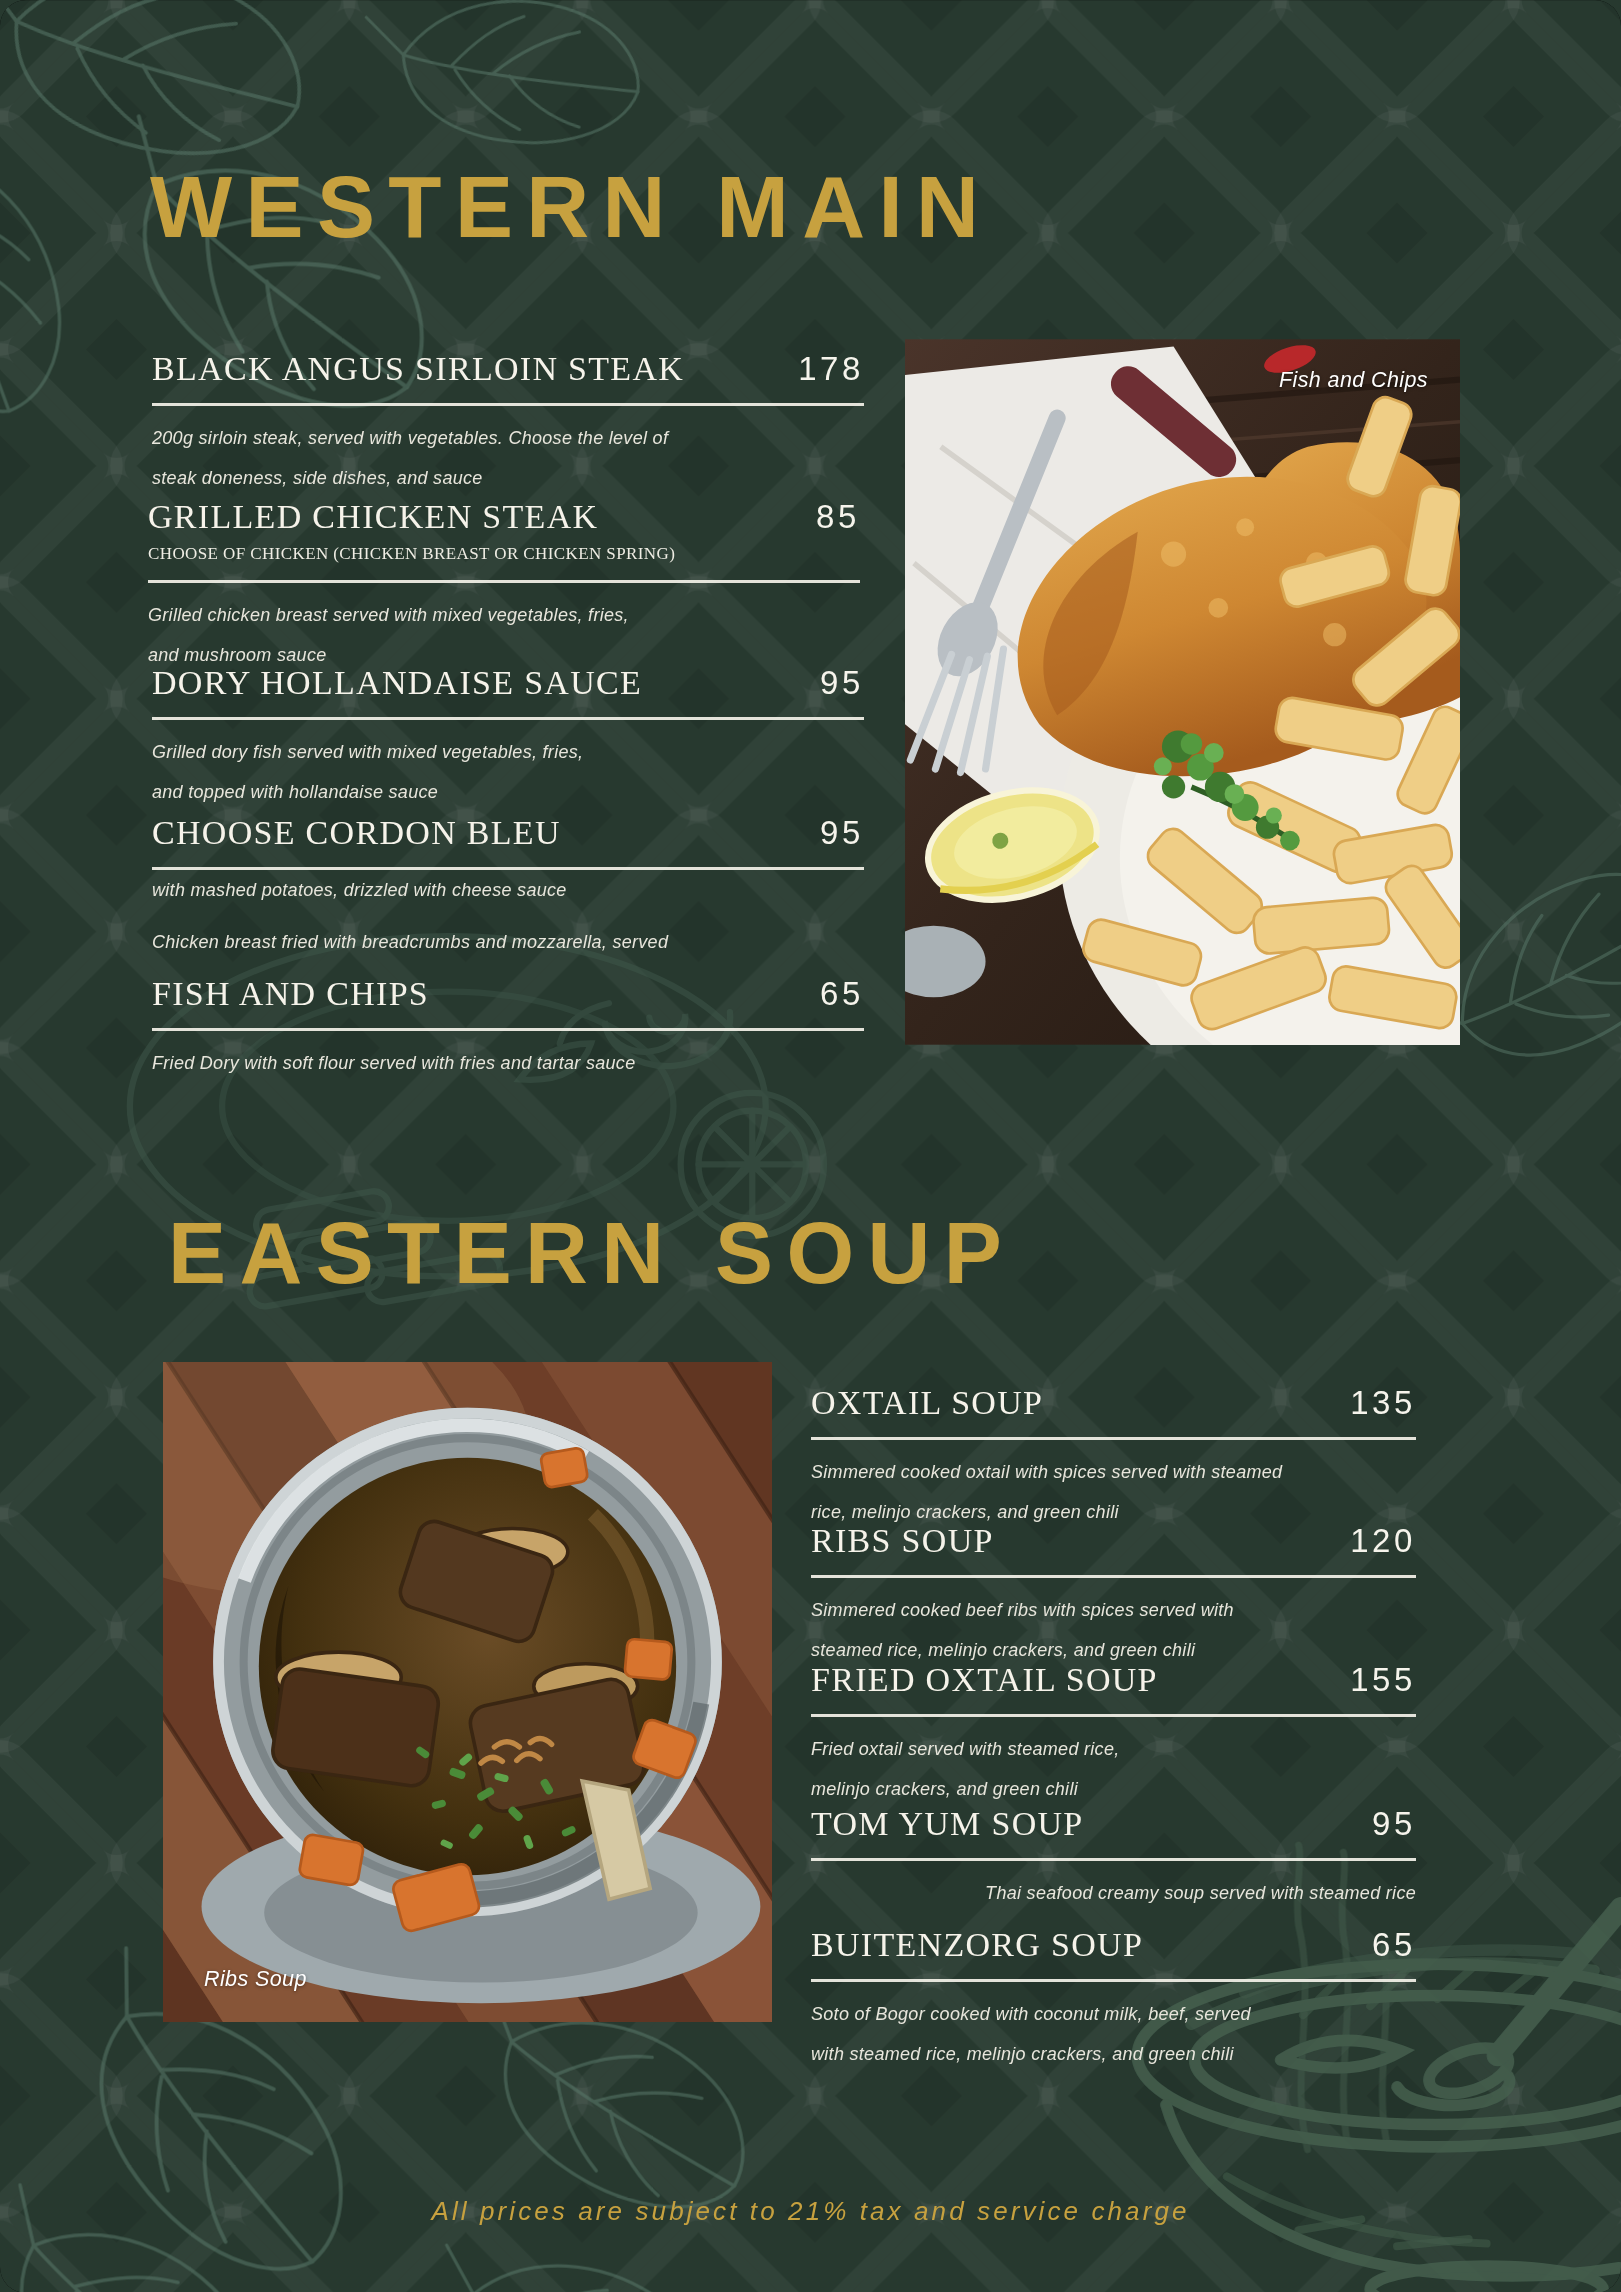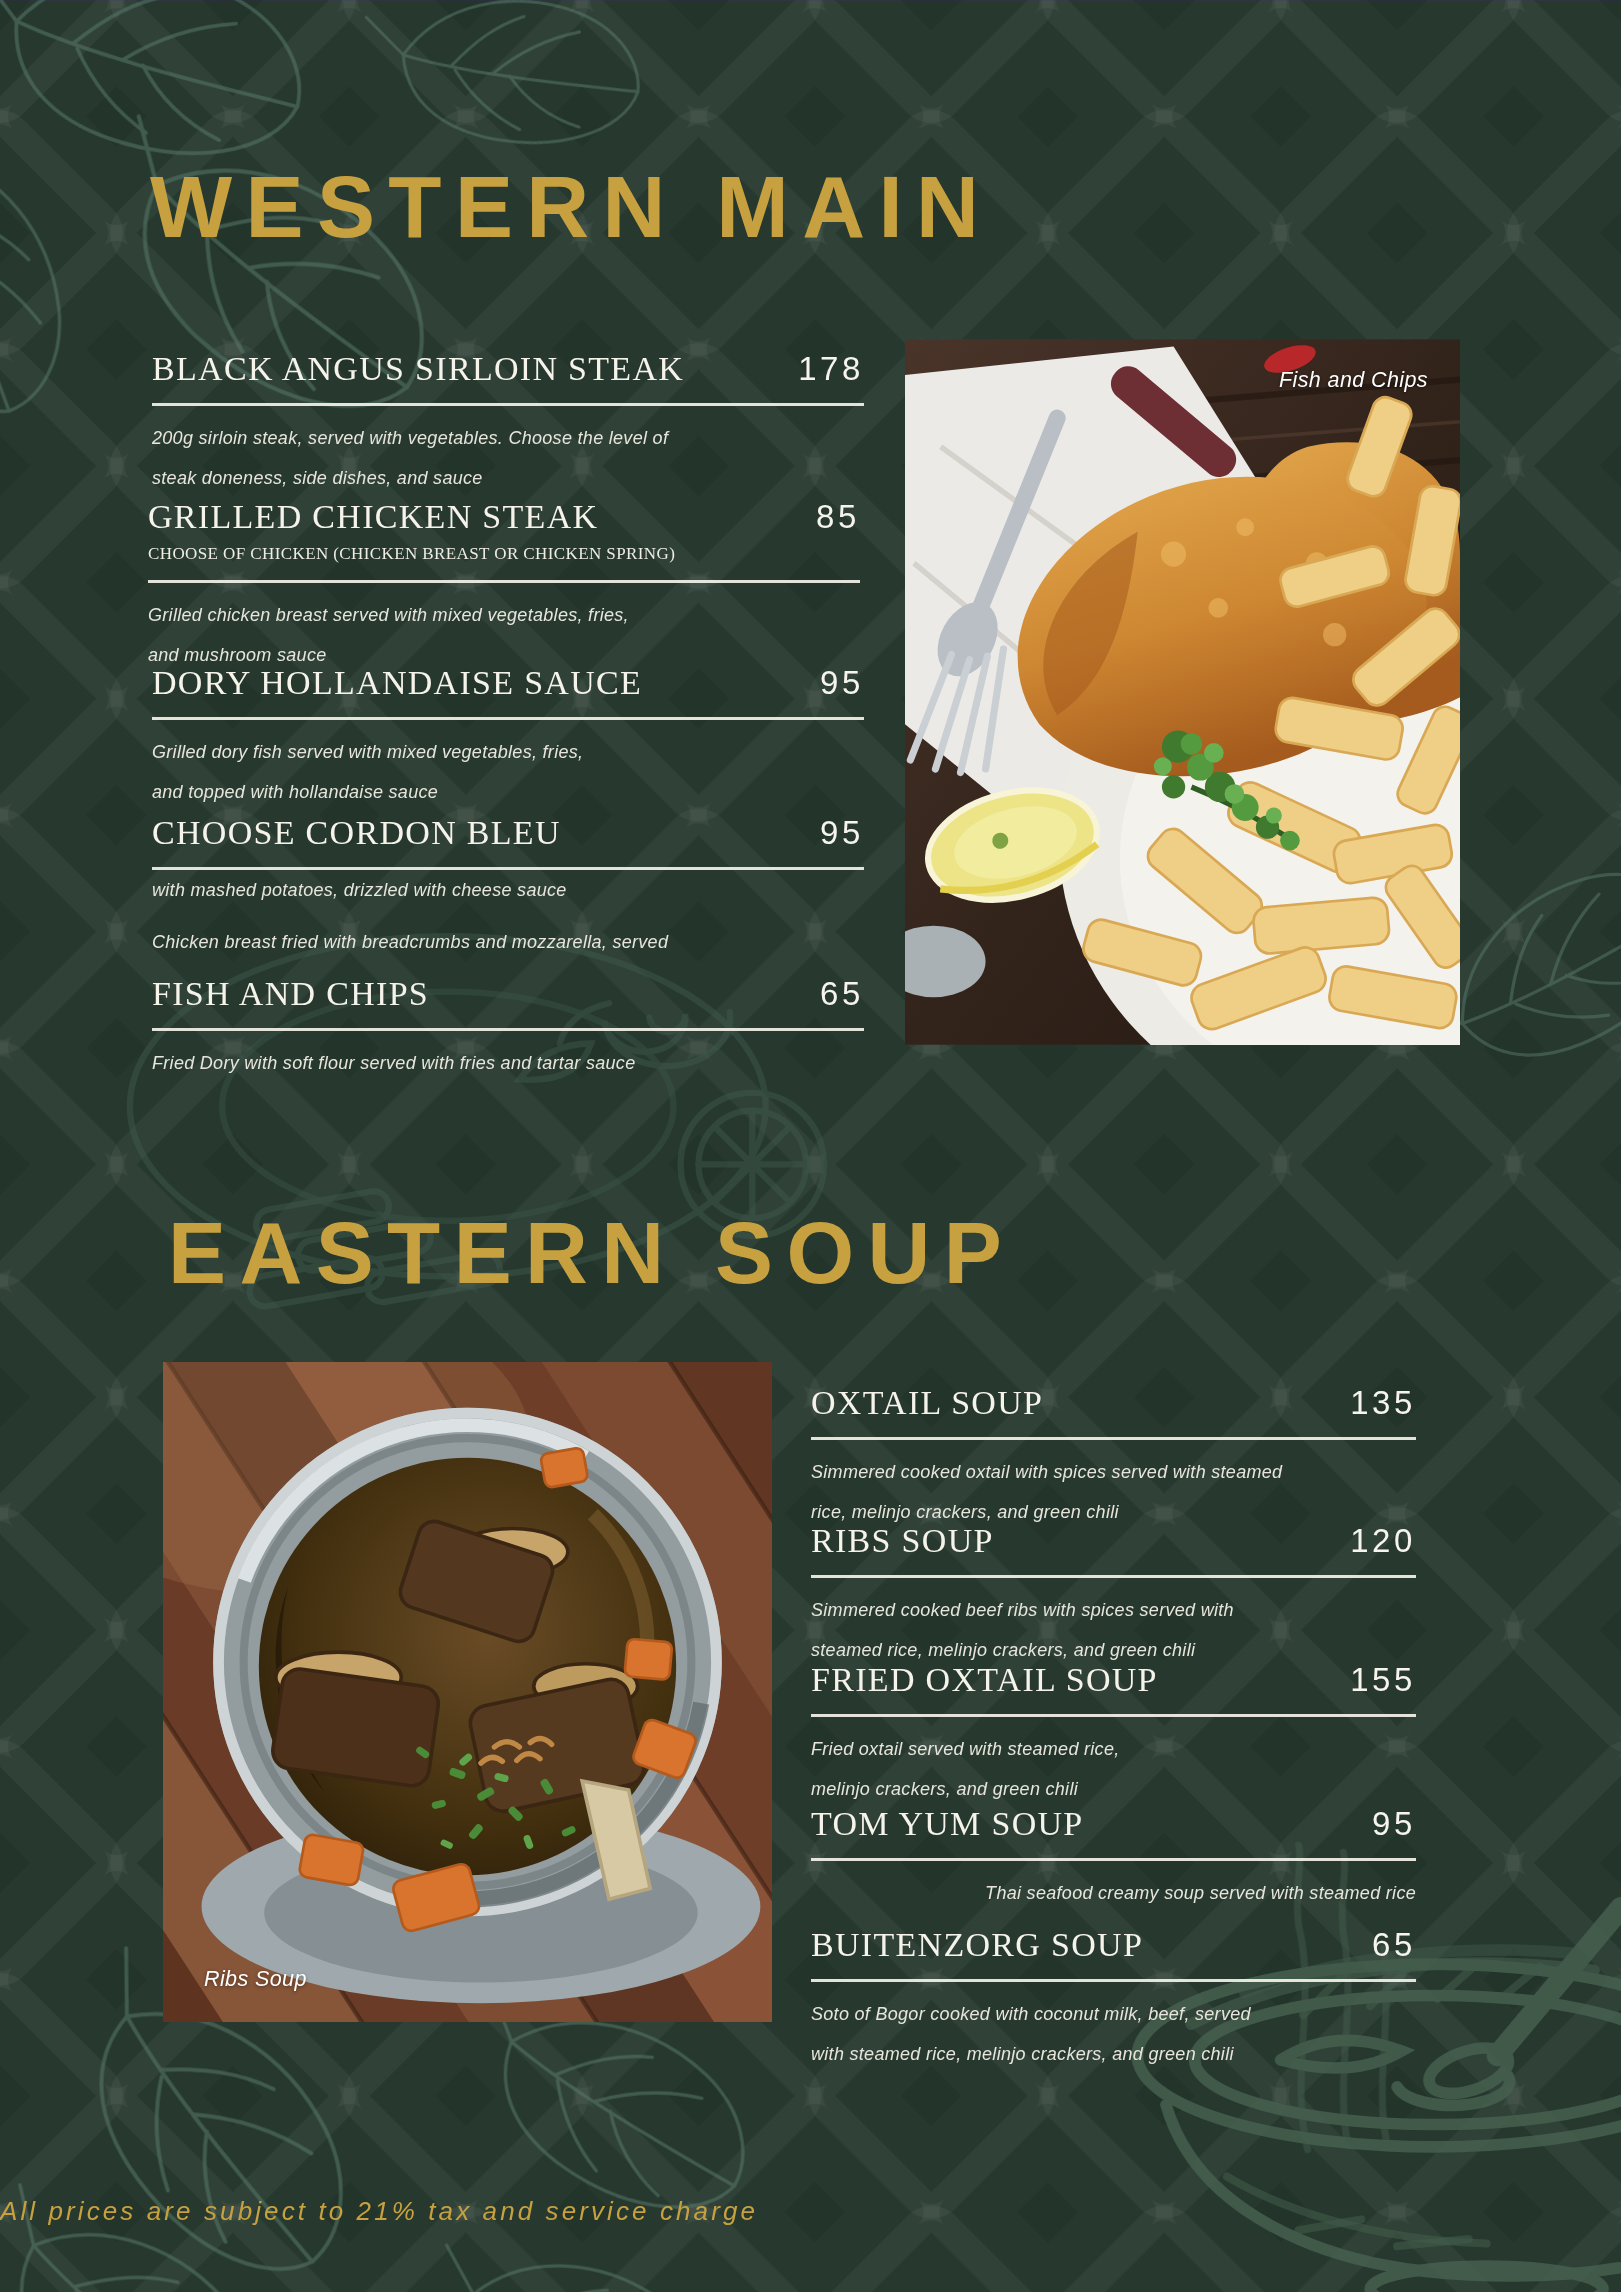--- a/index.html
+++ b/index.html
@@ -1,37 +1,37 @@
 <!DOCTYPE html>
 <html style="font-size:14.3px"><head>
 <meta charset="utf-8">
 <style>
   html,body{margin:0;padding:0;background:#27392F;}
   .page{position:relative;width:1621px;height:2293px;overflow:hidden;
-        background:#4c1d95;font-family:"Liberation Sans",sans-serif;}
+        background:#000000;font-family:"Liberation Sans",sans-serif;border-radius:26px;}
   .layer{position:absolute;left:0;top:0;pointer-events:none;}
   .heading{position:absolute;margin:0;color:#C7A13F;font-family:"Liberation Sans",sans-serif;
            font-weight:bold;font-size:87px;letter-spacing:13.4px;line-height:1;}
   .col-item{position:absolute;}
   .item-row{display:flex;justify-content:space-between;align-items:baseline;}
   .item-title{font-family:"Liberation Serif","DejaVu Serif",serif;font-size:34px;
               color:#F6F3EA;letter-spacing:1.3px;line-height:41px;white-space:nowrap;}
   .item-price{font-family:"Liberation Sans",sans-serif;font-size:33px;color:#F6F4EC;
               letter-spacing:3.6px;line-height:41px;margin-top:23px;}
   .item-subtitle{font-family:"Liberation Serif","DejaVu Serif",serif;font-size:17px;
                  color:#EFEDE4;letter-spacing:0.4px;line-height:25px;margin-top:3.6px;white-space:nowrap;}
   .rule{height:2.7px;background:rgba(244,242,233,0.92);margin-top:14.3px;}
   .desc{font-style:italic;font-size:18px;color:#E8E6DC;line-height:40px;letter-spacing:0.3px;white-space:nowrap;}
   .desc.first{margin-top:12.5px;}
   figure{margin:0;position:absolute;overflow:hidden;}
   figcaption{position:absolute;font-style:italic;font-size:21.5px;color:#FFFFFF;
              letter-spacing:0.4px;text-shadow:0 0.9px 3.6px rgba(0,0,0,0.45);}
   .cap-fish{top:29px;right:32px;}
   .cap-soup{bottom:30px;left:41px;}
-  .footer-note{position:absolute;left:0;top:2196px;width:100%;text-align:left;
+  .footer-note{position:absolute;left:0;top:2196px;width:100%;text-align:center;
                font-style:italic;font-size:26px;letter-spacing:3.1px;color:#C7A13F;}
 </style>
 </head>
 <body>
 
 <div class="page">
 
   <svg class="layer" width="1621" height="2293" viewBox="0 0 1810 2560">
     <defs>
       <pattern id="bgpat" width="260" height="260" patternUnits="userSpaceOnUse">

